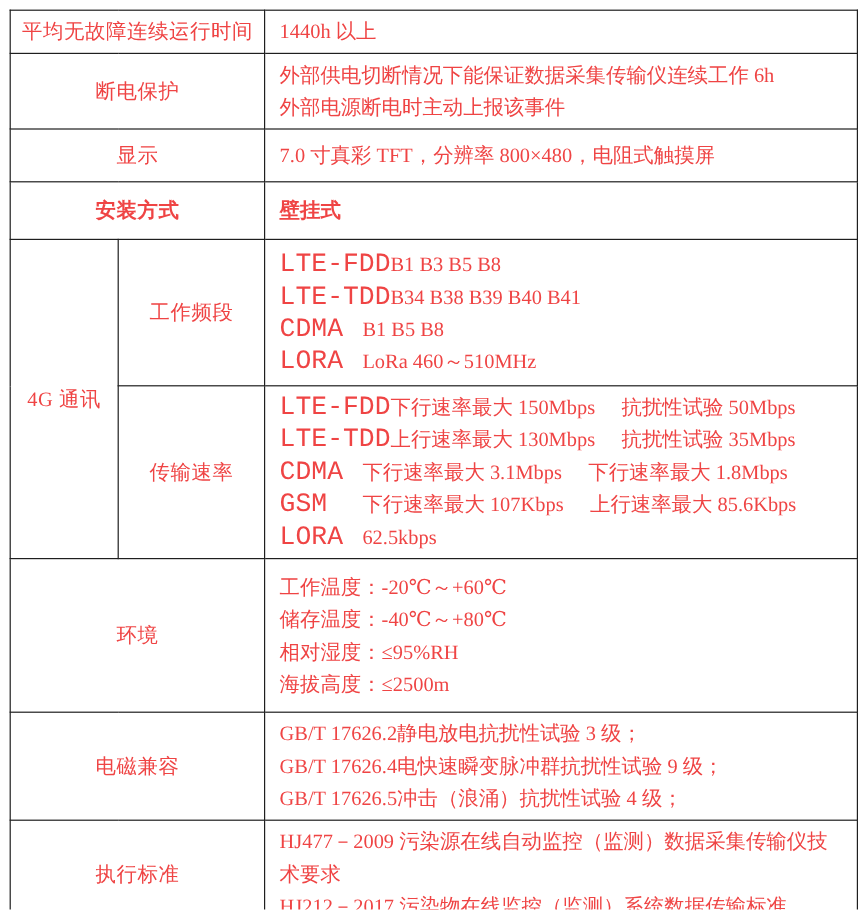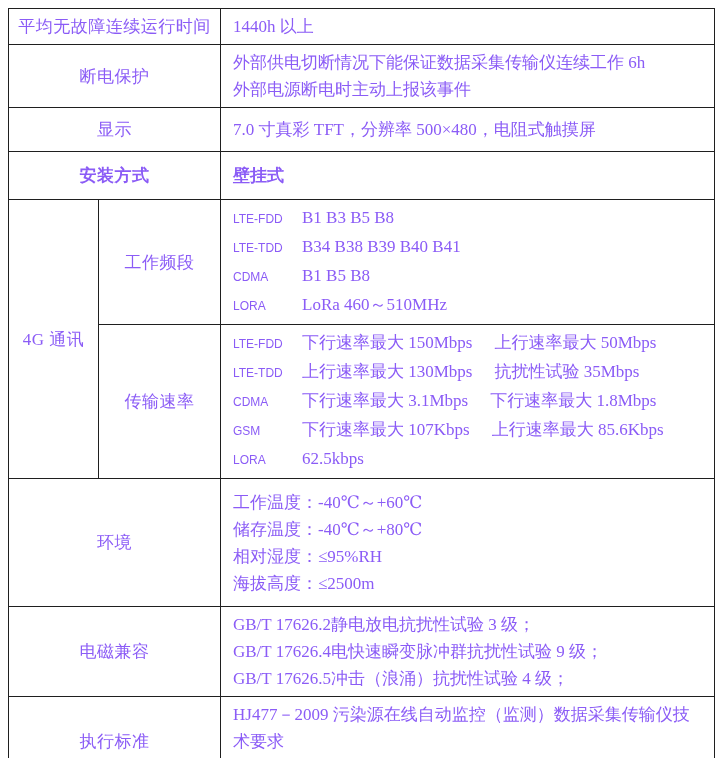--- a/index.html
+++ b/index.html
@@ -20,40 +20,40 @@
     left: 8px;
     top: 8px;
     width: 706px;
     border-collapse: collapse;
     table-layout: fixed;
     background: #ffffff;
   }
   table.spec-table td {
     border: 1px solid #1f1f1f;
     font-size: 17px;
-    color: #8b5cf6;
+    color: #ef4444;
   }
   td.label {
     text-align: center;
     vertical-align: middle;
     padding: 2px 4px;
     letter-spacing: 0.5px;
   }
   td.value {
     text-align: left;
     vertical-align: middle;
     padding: 4px 14px 4px 12px;
     line-height: 27px;
   }
   .line { white-space: normal; }
   .proto {
     display: inline-block;
     min-width: 69px;
-    font-family: Liberation Sans, sans-serif;
-    font-size: 12px;
+    font-family: Liberation Mono, monospace;
+    font-size: 22px;
   }
   .seg2 { margin-left: 22px; }
   tr.h34  { height: 34px; }
   tr.h62  { height: 62px; }
   tr.h44  { height: 44px; }
   tr.h48  { height: 48px; font-weight: bold; }
   tr.h122 { height: 122px; }
   tr.h137 { height: 137px; }
   tr.h128 { height: 128px; }
   tr.h85  { height: 85px; }
@@ -82,21 +82,21 @@
         <td class="label" colspan="2">断电保护</td>
         <td class="value">
           <div class="line">外部供电切断情况下能保证数据采集传输仪连续工作 6h</div>
           <div class="line">外部电源断电时主动上报该事件</div>
         </td>
       </tr>
 
       <tr class="h44">
         <td class="label" colspan="2">显示</td>
         <td class="value">
-          <div class="line">7.0 寸真彩 TFT，分辨率 500×480，电阻式触摸屏</div>
+          <div class="line">7.0 寸真彩 TFT，分辨率 800×480，电阻式触摸屏</div>
         </td>
       </tr>
 
       <tr class="h48">
         <td class="label" colspan="2">安装方式</td>
         <td class="value">
           <div class="line">壁挂式</div>
         </td>
       </tr>
 
@@ -116,41 +116,41 @@
           <div class="line">
             <span class="proto">LORA</span><span>LoRa 460～510MHz</span>
           </div>
         </td>
       </tr>
 
       <tr class="h137">
         <td class="label">传输速率</td>
         <td class="value">
           <div class="line">
-            <span class="proto">LTE-FDD</span><span>下行速率最大 150Mbps</span><span class="seg2">上行速率最大 50Mbps</span>
+            <span class="proto">LTE-FDD</span><span>下行速率最大 150Mbps</span><span class="seg2">抗扰性试验 50Mbps</span>
           </div>
           <div class="line">
             <span class="proto">LTE-TDD</span><span>上行速率最大 130Mbps</span><span class="seg2">抗扰性试验 35Mbps</span>
           </div>
           <div class="line">
             <span class="proto">CDMA</span><span>下行速率最大 3.1Mbps</span><span class="seg2">下行速率最大 1.8Mbps</span>
           </div>
           <div class="line">
             <span class="proto">GSM</span><span>下行速率最大 107Kbps</span><span class="seg2">上行速率最大 85.6Kbps</span>
           </div>
           <div class="line">
             <span class="proto">LORA</span><span>62.5kbps</span>
           </div>
         </td>
       </tr>
 
       <tr class="h128">
         <td class="label" colspan="2">环境</td>
         <td class="value">
-          <div class="line">工作温度：-40℃～+60℃</div>
+          <div class="line">工作温度：-20℃～+60℃</div>
           <div class="line">储存温度：-40℃～+80℃</div>
           <div class="line">相对湿度：≤95%RH</div>
           <div class="line">海拔高度：≤2500m</div>
         </td>
       </tr>
 
       <tr class="h85">
         <td class="label" colspan="2">电磁兼容</td>
         <td class="value">
           <div class="line">GB/T 17626.2静电放电抗扰性试验 3 级；</div>

